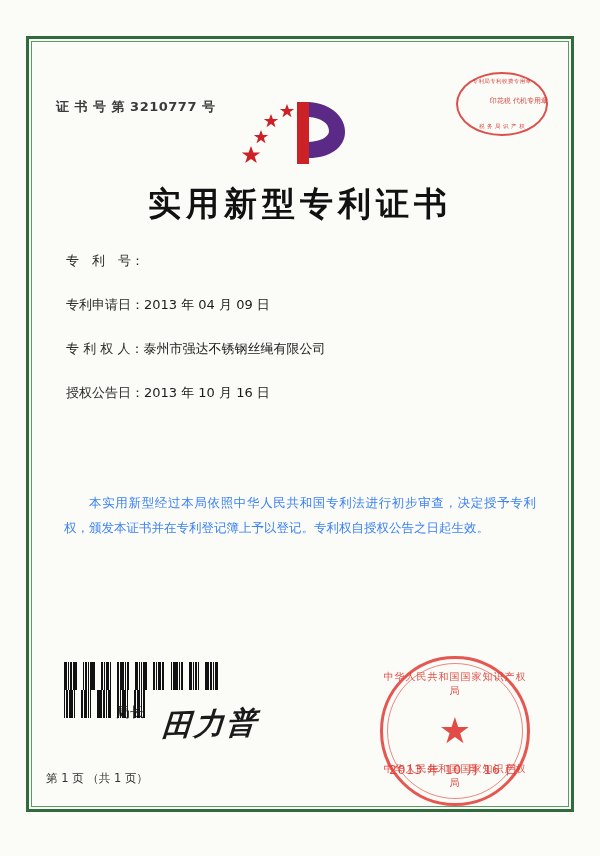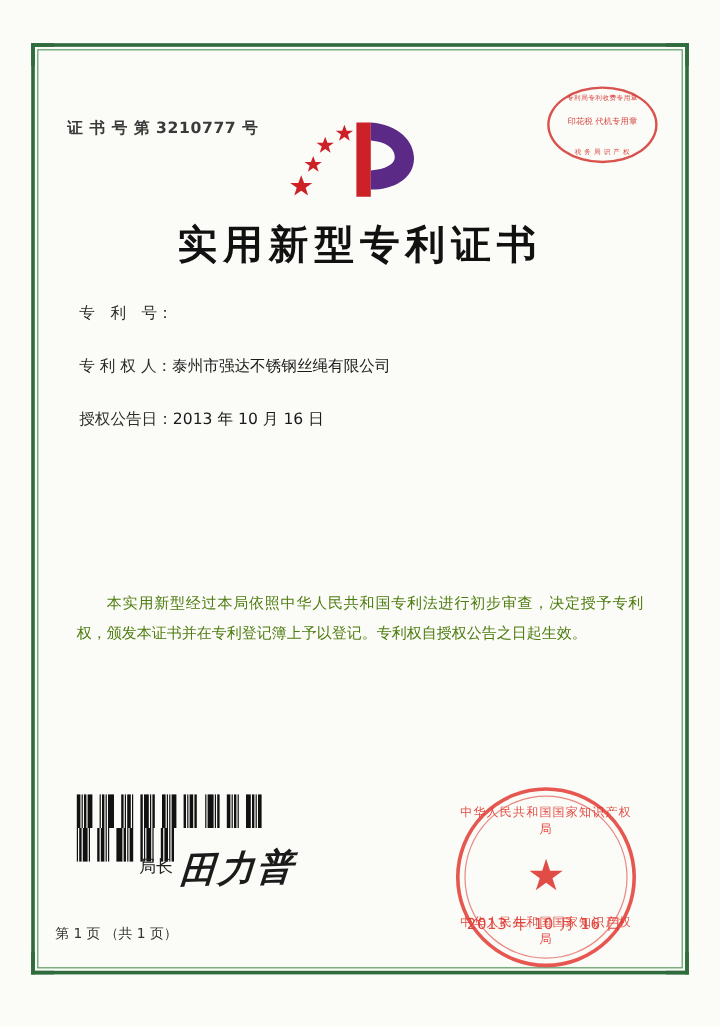--- a/index.html
+++ b/index.html
@@ -104,21 +104,21 @@
     text-align: center;
     font-size: 5.5px;
     color: #d4342f;
     letter-spacing: 0.4px;
     opacity: 0.9;
   }
   .stamp-top .mid-text {
     position: absolute;
     width: 100%;
     top: 25px;
-    text-align: center;
+    text-align: right;
     font-size: 7px;
     color: #d4342f;
     line-height: 9px;
     opacity: 0.9;
   }
   .stamp-top .bot-text {
     position: absolute;
     width: 100%;
     bottom: 6px;
     text-align: center;
@@ -166,21 +166,21 @@
   .field-row.tight { margin-bottom: 24px; }
 
   
   .paragraphs {
     position: absolute;
     left: 18px;
     right: 18px;
     top: 434px;
     font-size: 12.5px;
     line-height: 25px;
-    color: #4d7c0f;
+    color: #3b82f6;
     text-align: justify;
   }
   .paragraphs p {
     margin: 0 0 2px 0;
     text-indent: 2em;
   }
 
   
   .barcode {
     position: absolute;
@@ -196,21 +196,22 @@
     margin-right: 1px;
     vertical-align: top;
   }
 
   
   .sign-row {
     position: absolute;
     left: 70px;
     top: 648px;
     display: flex;
-    align-items: center;
+    align-items: flex-start;
+    gap: 12px;
   }
   .sign-row .sign-label {
     font-size: 14px;
     color: #222;
     margin-right: 6px;
     margin-bottom: 4px;
   }
   .signature {
     font-family: "DejaVu Serif", "Liberation Serif", serif;
     font-size: 30px;
@@ -322,20 +323,24 @@
       <div class="mid-text">印花税
 代机专用章</div>
       <div class="bot-text">税 务 局 识 产 权</div>
     </div>
 
     <div class="doc-title">实用新型专利证书</div>
 
     <div class="fields">
       <div class="field-row">
         <span class="label">专　利　号：</span>
+      </div>
+      <div class="field-row">
+        <span class="label">专利申请日：</span>
+        <span class="value">2013 年 04 月 09 日</span>
       </div>
       <div class="field-row">
         <span class="label">专 利 权 人：</span>
         <span class="value">泰州市强达不锈钢丝绳有限公司</span>
       </div>
       <div class="field-row tight">
         <span class="label">授权公告日：</span>
         <span class="value">2013 年 10 月 16 日</span>
       </div>
     </div>

